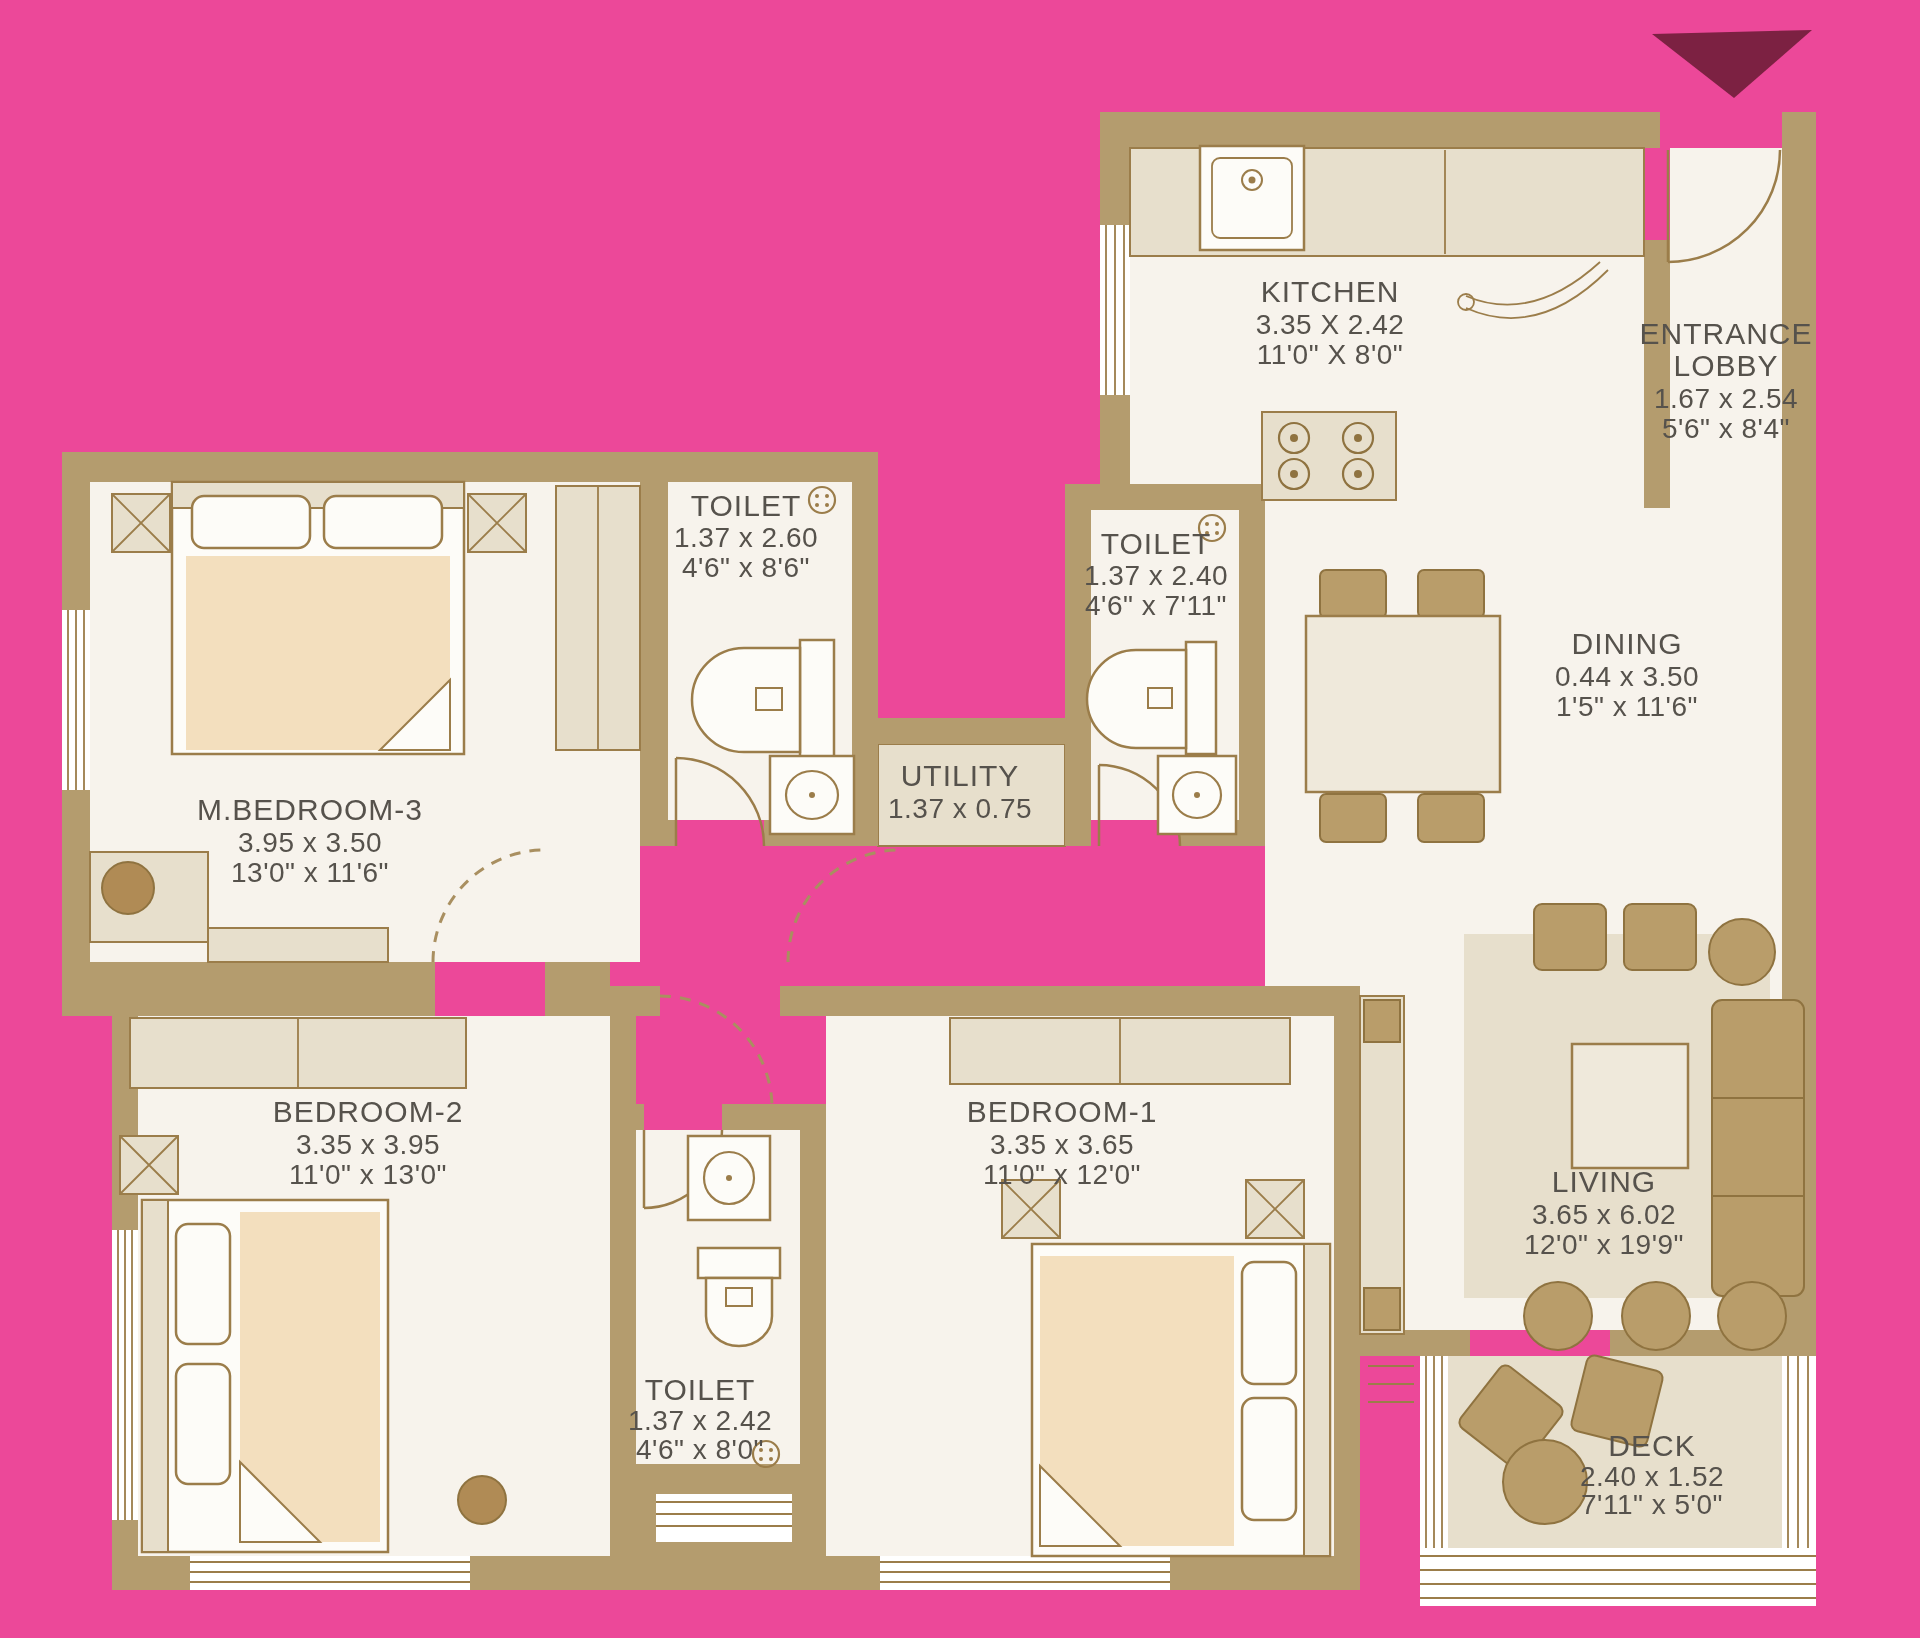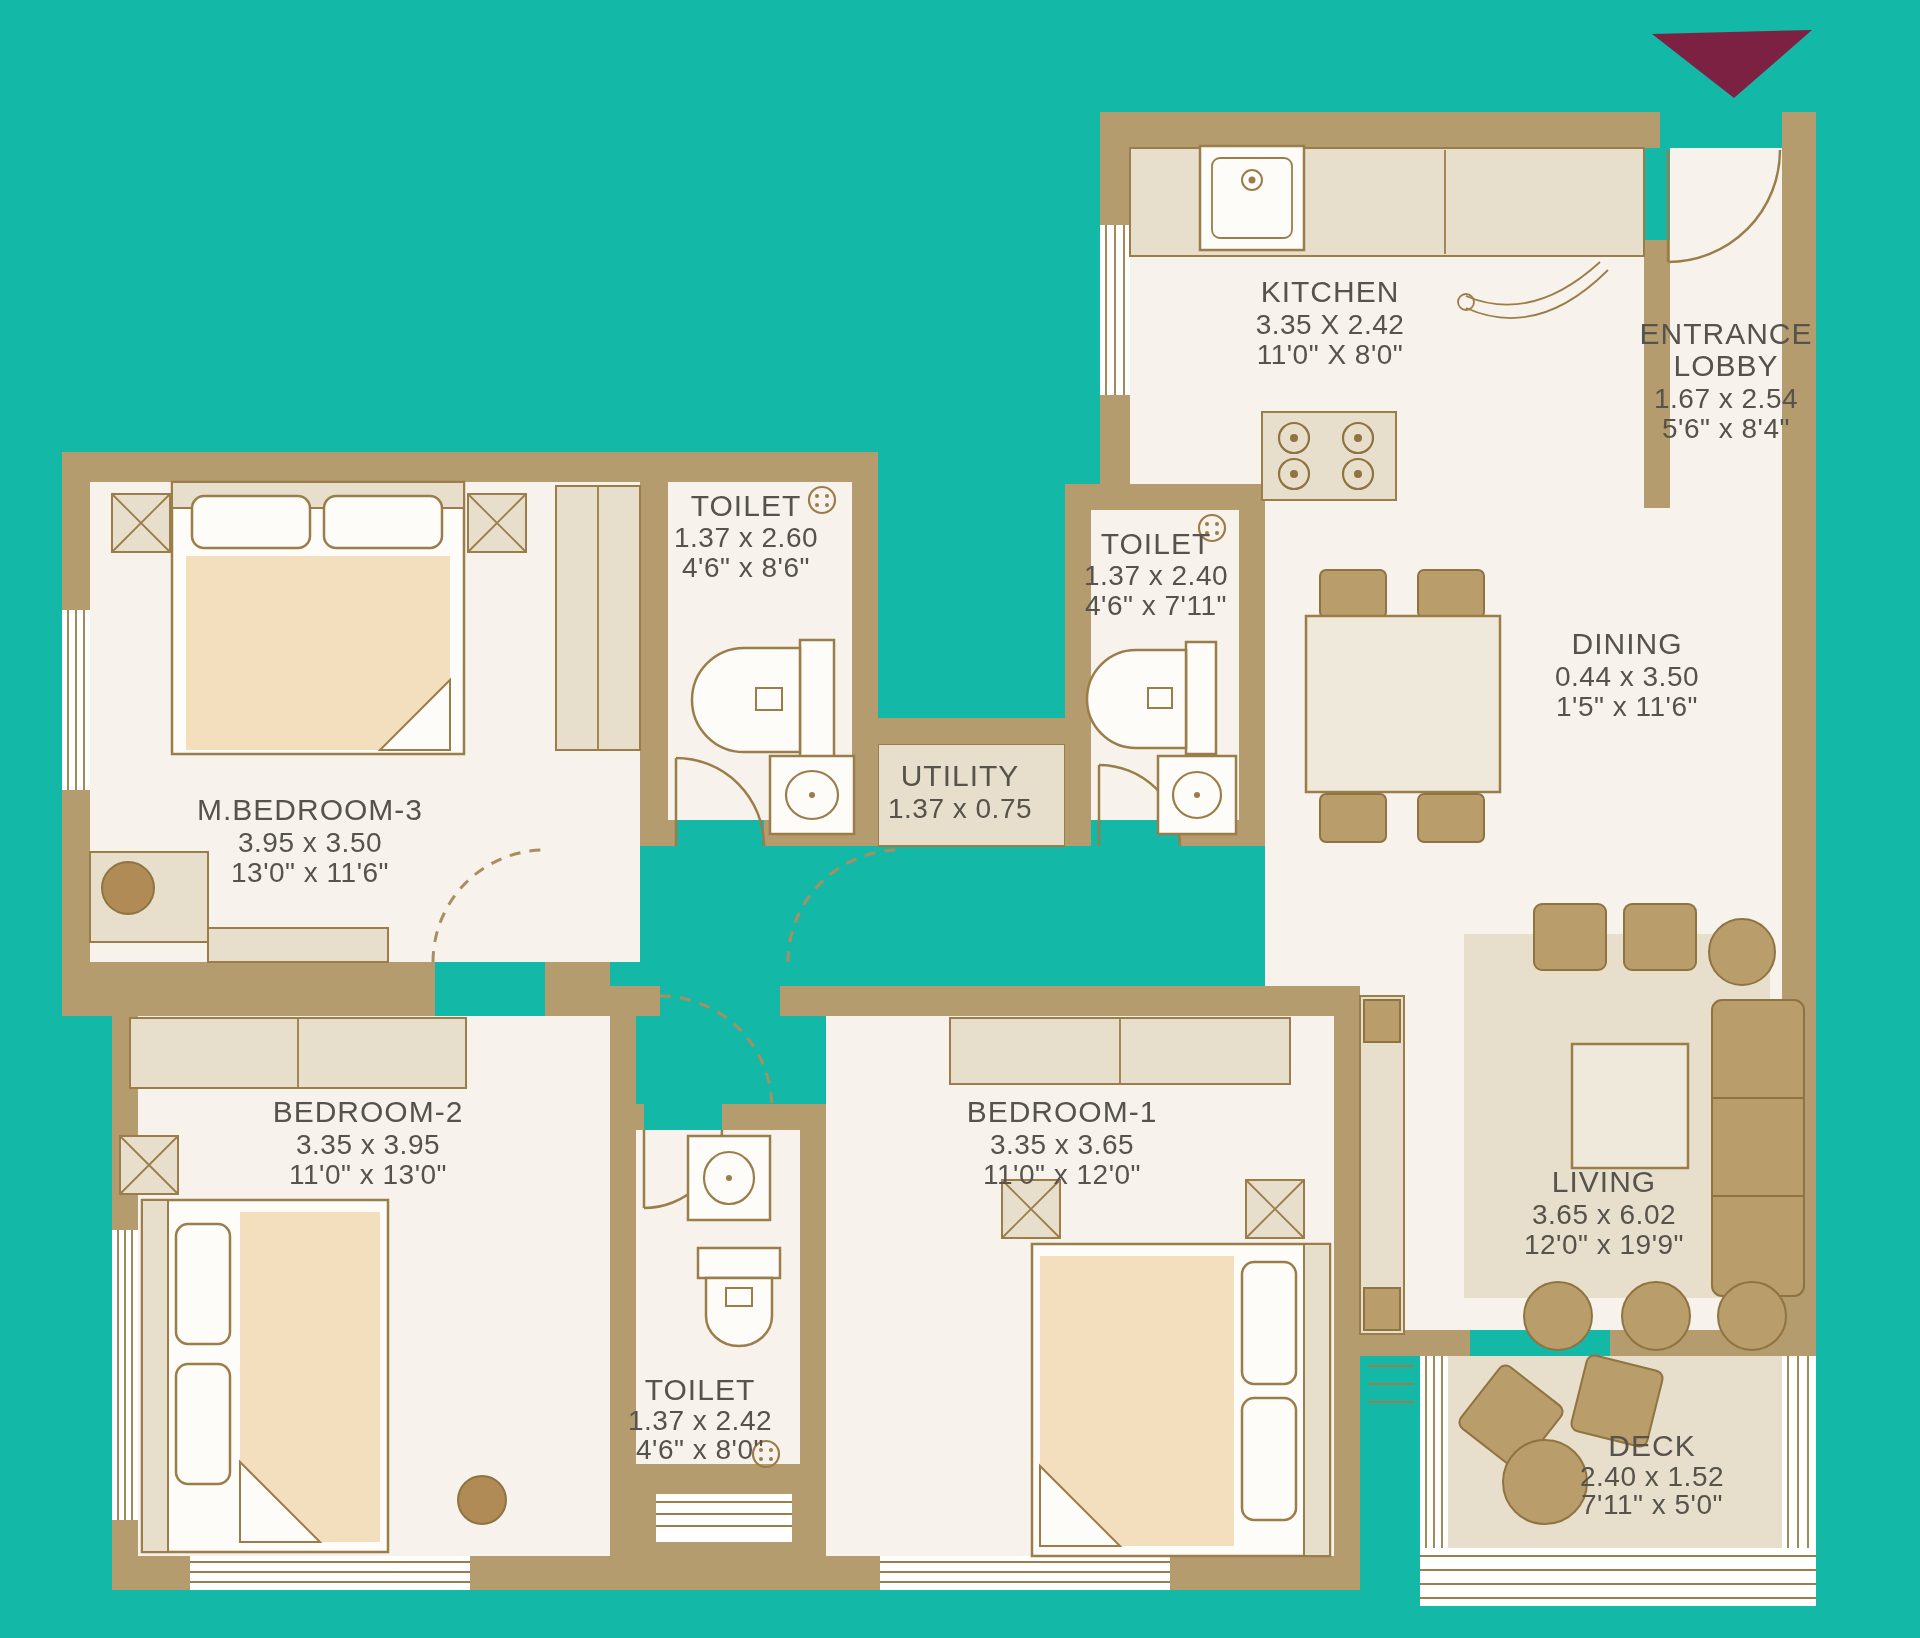--- a/index.html
+++ b/index.html
@@ -1,16 +1,16 @@
 <!DOCTYPE html>
 <html><head>
 <meta charset="utf-8">
 <style>
   html,body{margin:0;padding:0;background:#ffffff;}
-  .stage{width:1920px;height:1638px;position:relative;background:#14b8a6;}
+  .stage{width:1920px;height:1638px;position:relative;background:#ec4899;}
   svg{display:block;}
   text{font-family:"Liberation Sans",sans-serif;fill:#56524c;text-anchor:middle;}
   .nm{font-size:30px;letter-spacing:1px;}
   .dm{font-size:28px;letter-spacing:0.5px;}
   .wl{fill:#b49c6e;}
   .flr{fill:#f7f3ec;}
   .bge{fill:#e7dfcc;stroke:#9b7d4a;stroke-width:2;}
   .crm{fill:#efe9db;stroke:#9b7d4a;stroke-width:2.5;}
   .fx{fill:#fdfcf8;stroke:#9b7d4a;stroke-width:2.5;}
   .tan{fill:#b99d6a;stroke:#8f7340;stroke-width:2;}

